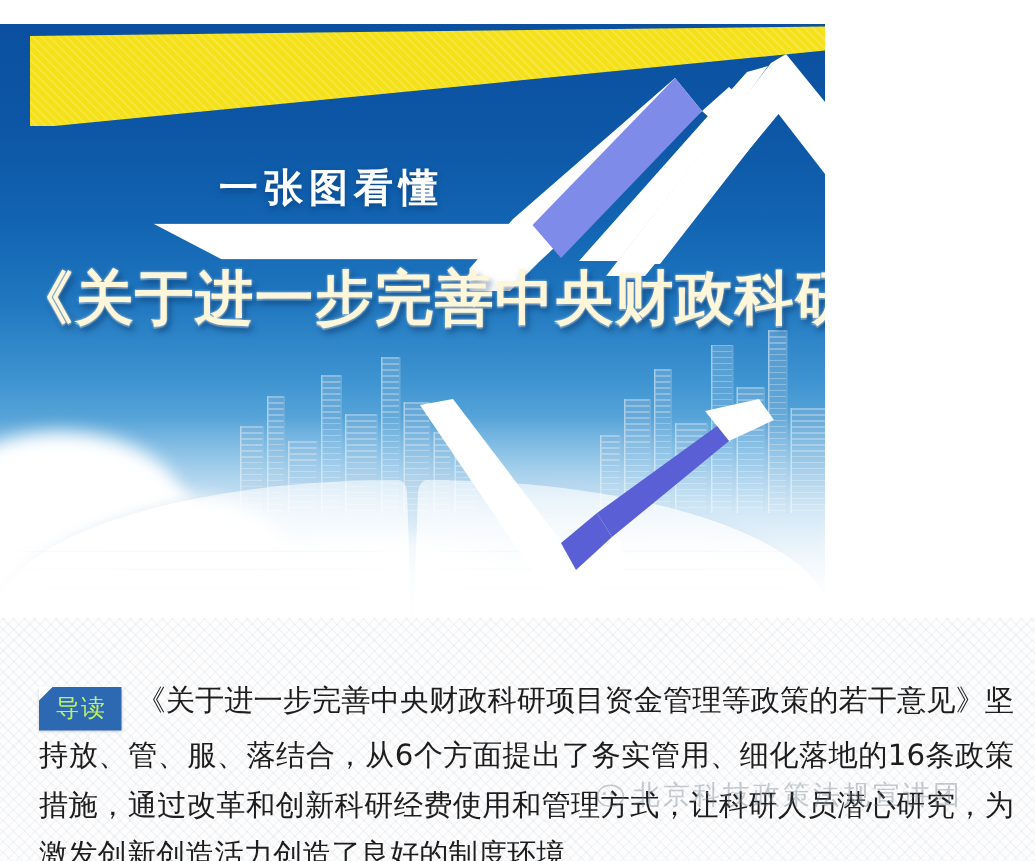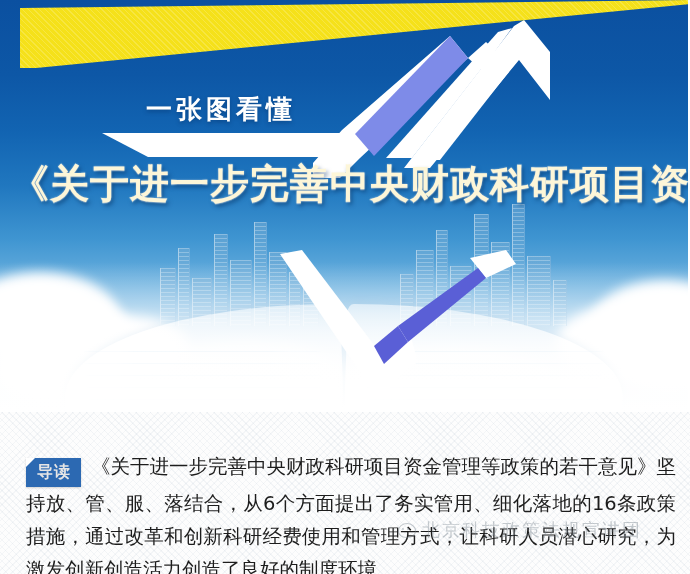--- a/index.html
+++ b/index.html
@@ -5,21 +5,21 @@
   html,body{margin:0;padding:0;}
   body{
     width:690px;height:574px;overflow:hidden;
     font-family:"Liberation Sans","DejaVu Sans",sans-serif;
     background:#ffffff;
   }
   .poster{position:relative;width:690px;height:574px;overflow:hidden;background:#fff;}
 
   
   .hero{
-    position:absolute;left:0;top:0;width:688px;height:412px;overflow:hidden;
+    position:absolute;left:0;top:16px;width:550px;height:412px;overflow:hidden;
     background:linear-gradient(to bottom,
        #0b50a0 0%, #0d57a6 18%, #1264b2 32%, #2077bf 45%,
        #3f95d1 58%, #6fb3e0 70%, #9ccbeb 80%, #c5e0f3 88%, #e3f0f9 95%, #f2f8fc 100%);
   }
 
   
   .yellow-band{
     position:absolute;left:0;top:0;width:690px;height:78px;
     background:#f5e11a;
     clip-path:polygon(20px 8px, 690px 0px, 690px 4px, 36px 68px, 20px 68px);
@@ -90,21 +90,21 @@
   .intro{
     position:absolute;left:0;top:412px;width:690px;height:162px;
     background:#fdfdfd;
     background-image:
       repeating-linear-gradient(45deg, rgba(150,170,190,.10) 0 1px, rgba(0,0,0,0) 1px 5px),
       repeating-linear-gradient(-45deg, rgba(150,170,190,.09) 0 1px, rgba(0,0,0,0) 1px 5px);
   }
   .intro-inner{position:relative;padding:18px 14px 0 26px;}
   .dudu{
     position:relative;display:inline-block;vertical-align:-4px;
-    background:#2c69b2;color:#e5e5e5;font-weight:bold;
+    background:#2c69b2;color:#bef264;font-weight:normal;
     font-family:"DejaVu Sans","Liberation Sans",sans-serif;
     font-size:16px;letter-spacing:1px;line-height:1;
     padding:6px 10px 7px 11px;margin-right:10px;
     box-shadow:0 1px 2px rgba(0,0,0,.18);
   }
   .dudu:before{
     content:"";position:absolute;left:0;top:0;width:0;height:0;
     border-top:9px solid #ffffff;border-right:9px solid transparent;
   }
   .intro-text{

